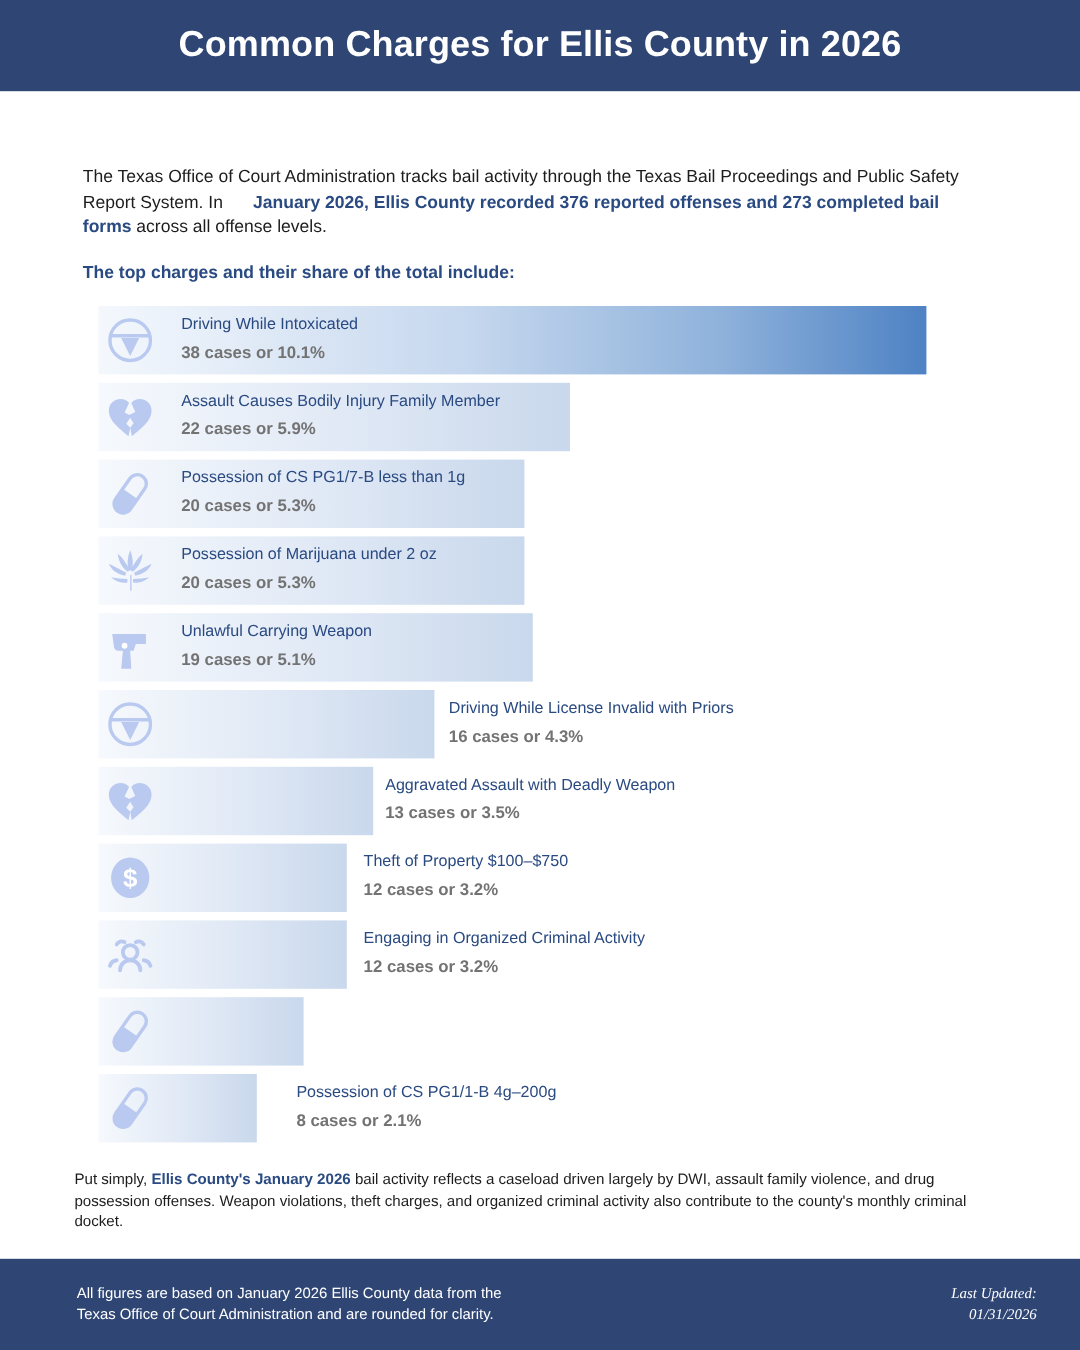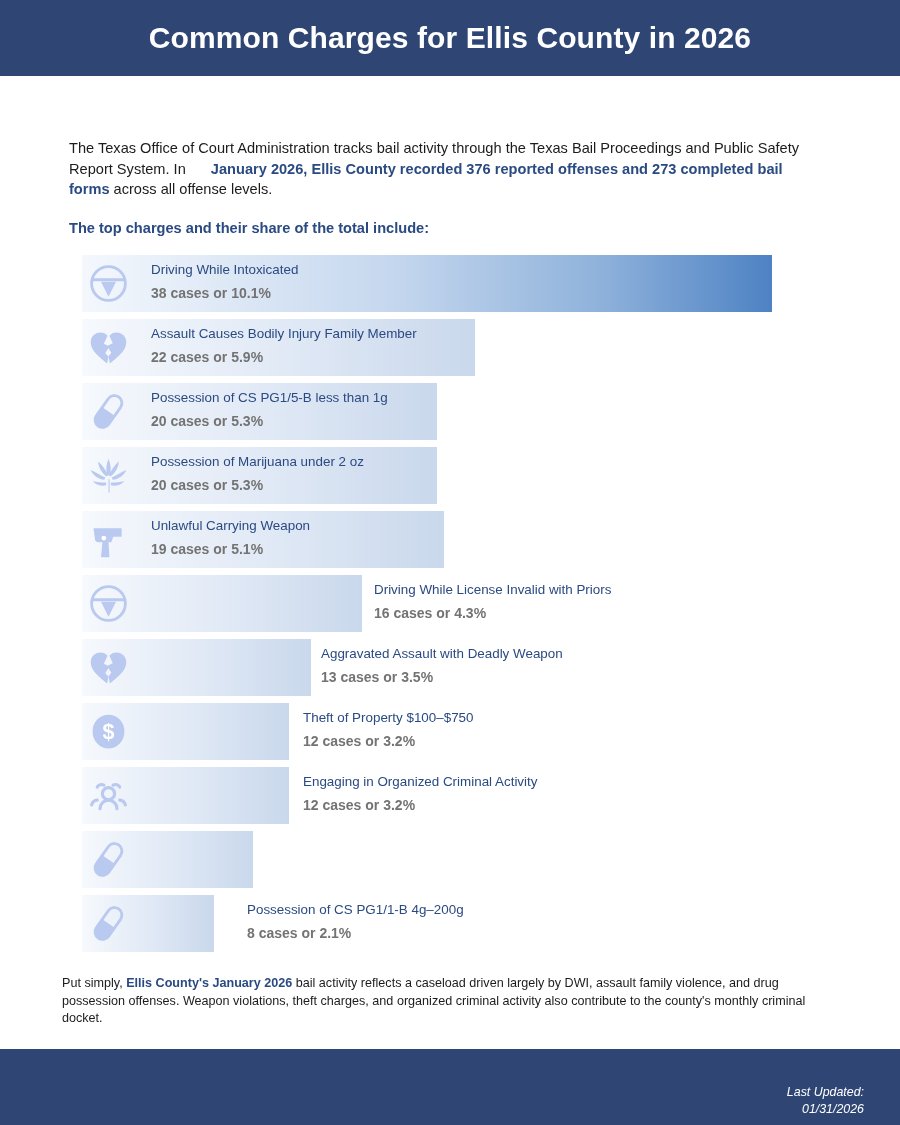--- a/index.html
+++ b/index.html
@@ -121,26 +121,27 @@
   }
   .footer-left {
     position: absolute;
     left: 64px; top: 21px;
     color: #ffffff;
     font-size: 12.4px;
     line-height: 17px;
   }
   .footer-right {
     position: absolute;
-    right: 36px; top: 35px;
+    right: 36px; top: 21px;
     color: #ffffff;
     font-size: 12.4px;
     line-height: 17px;
     font-style: italic;
     text-align: right;
+    font-family: Liberation Serif, serif;
   }
 </style>
 </head>
 <body>
 
 <div id="page">
 
   <div class="header-bar">
     <div class="header-title">Common Charges for Ellis County in 2026</div>
   </div>
@@ -184,21 +185,21 @@
         <div class="bar" style="width: 355px;"></div>
         <div class="icon-box">
           <svg viewBox="0 0 48 48">
             <g transform="rotate(35 24 24)">
               <rect x="16" y="5" width="16" height="38" rx="8" fill="none" stroke="#b9c9ef" stroke-width="3"></rect>
               <path d="M16 24 h16 v11 a8 8 0 0 1 -8 8 a8 8 0 0 1 -8 -8 Z" fill="#b9c9ef"></path>
             </g>
           </svg>
         </div>
         <div class="bar-labels" style="left: 151px;">
-          <span class="bar-title">Possession of CS PG1/5-B less than 1g</span>
+          <span class="bar-title">Possession of CS PG1/7-B less than 1g</span>
           <span class="bar-value">20 cases or 5.3%</span>
         </div>
       </div>
       <div class="bar-row">
         <div class="bar" style="width: 355px;"></div>
         <div class="icon-box">
           <svg viewBox="0 0 48 48">
             <g fill="#b9c9ef">
               <path d="M24 6 C21.5 12 21 18 22.5 24 L25.5 24 C27 18 26.5 12 24 6 Z"></path>
               <path d="M24 42 L24 28 L25.2 28 L25.2 42 Z"></path>
@@ -314,19 +315,23 @@
         <div class="bar-labels" style="left: 227px; margin-left: 20px;">
           <span class="bar-title">Possession of CS PG1/1-B 4g–200g</span>
           <span class="bar-value">8 cases or 2.1%</span>
         </div>
       </div>
     </div>
 
   <p class="closing"><span>Put simply, </span><span class="hl2">Ellis County's January 2026</span><span> bail activity reflects a caseload driven largely by DWI, assault family violence, and drug possession offenses. Weapon violations, theft charges, and organized criminal activity also contribute to the county's monthly criminal docket.</span></p>
 
   <div class="footer-bar">
+    <div class="footer-left">
+      <div>All figures are based on January 2026 Ellis County data from the</div>
+      <div>Texas Office of Court Administration and are rounded for clarity.</div>
+    </div>
     <div class="footer-right">
       <div>Last Updated:</div>
       <div>01/31/2026</div>
     </div>
   </div>
 
 </div>
 
 </body></html>

